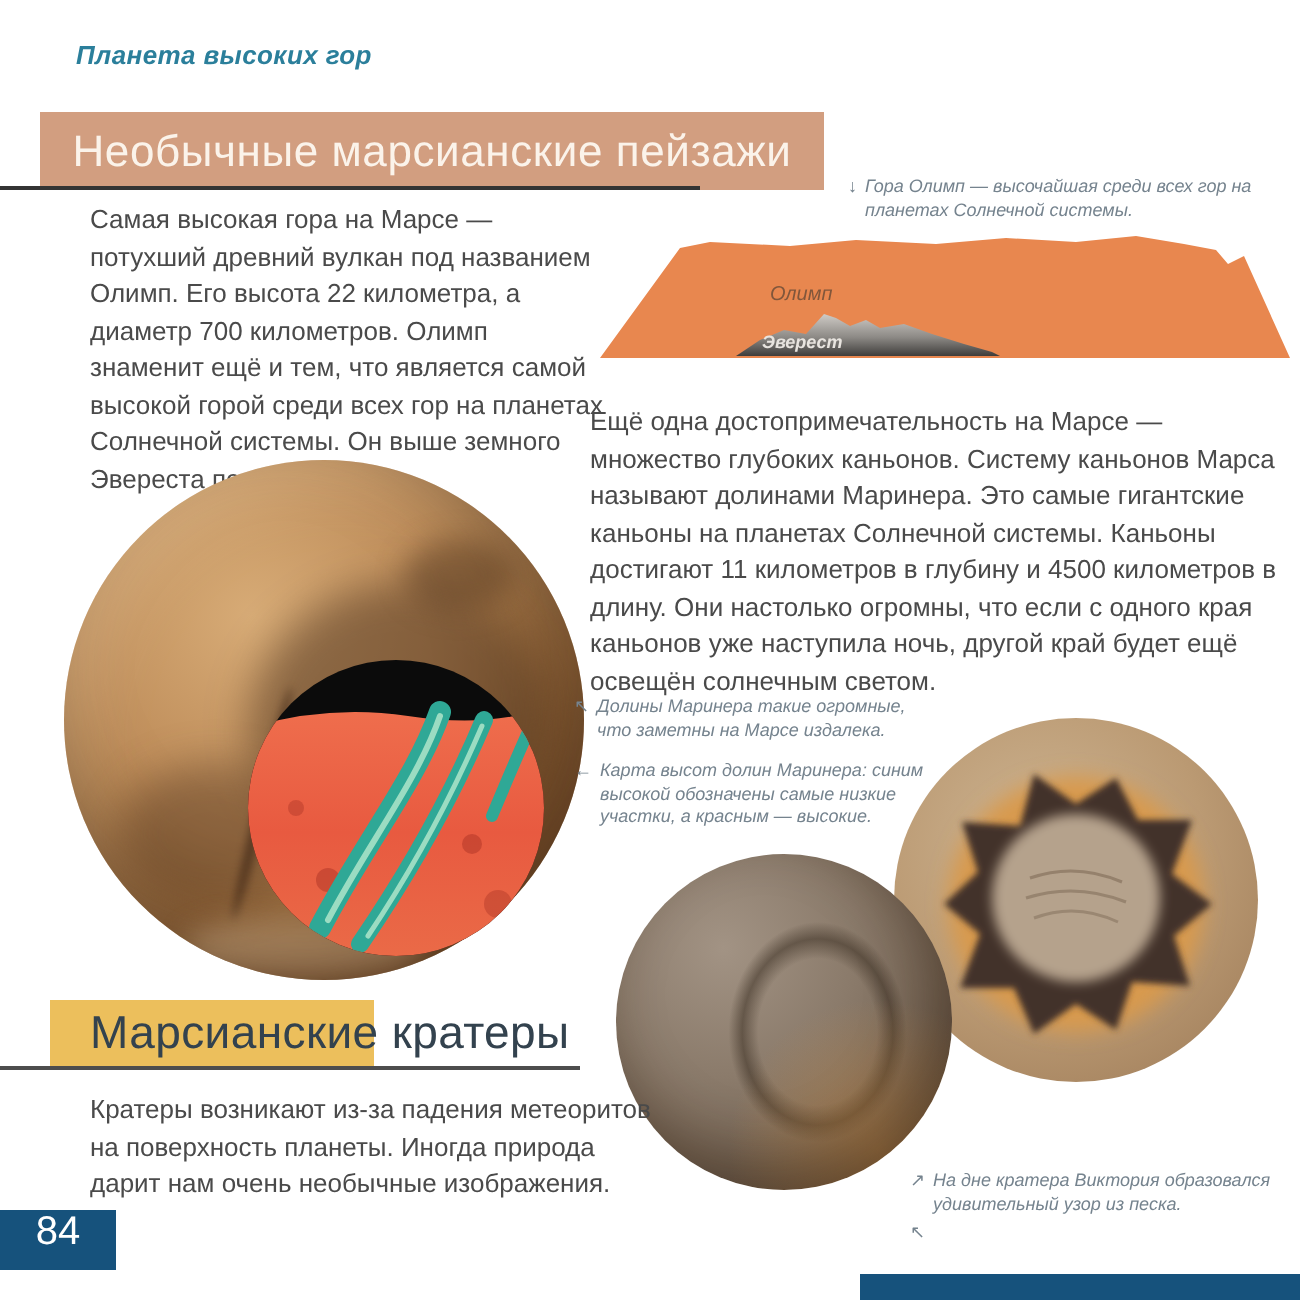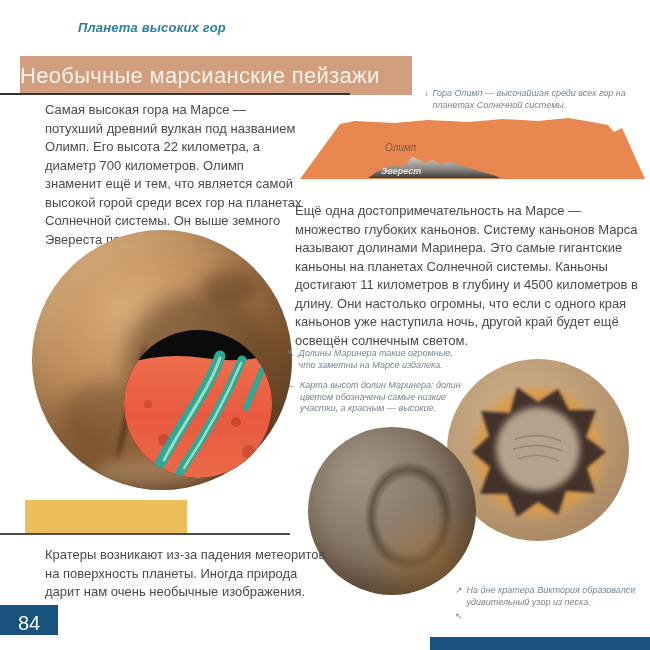--- a/index.html
+++ b/index.html
@@ -3,25 +3,25 @@
 <meta charset="utf-8">
 <style>
   html,body{margin:0;padding:0;background:#ffffff;}
   .page{
     position:relative;width:650px;height:650px;background:#ffffff;
     font-family:"Liberation Sans", sans-serif;overflow:hidden;
   }
   .abs{position:absolute;}
   .kicker{
     left:38px;top:20px;font-size:13px;font-style:italic;font-weight:600;
-    color:#2b7f9b;letter-spacing:.2px;margin-left:40px;
+    color:#2b7f9b;letter-spacing:.2px;
   }
   .banner{
     left:20px;top:56px;width:392px;height:39px;background:#d29e80;
-    display:flex;align-items:center;justify-content:flex-start;
+    display:flex;align-items:center;justify-content:center;
   }
   .banner-title{color:#fbf3ea;font-size:22px;font-weight:400;letter-spacing:.3px;}
   .rule1{left:0;top:93px;width:350px;height:2px;background:#343434;}
   .rule2{left:0;top:533px;width:290px;height:2px;background:#4d4d4d;}
   .body-text{font-size:13px;line-height:18.5px;color:#4a4a4a;}
   .para1{left:45px;top:101px;width:258px;}
   .para2{left:295px;top:202px;width:348px;}
   .para3{left:45px;top:546px;width:282px;}
   .caption{
     font-size:9px;line-height:11.5px;font-style:italic;color:#75838e;
@@ -56,21 +56,21 @@
     background:
       radial-gradient(circle at 78% 88%, rgba(206,144,72,.55) 0%, rgba(206,144,72,0) 38%),
       radial-gradient(ellipse 34% 42% at 60% 53%, rgba(0,0,0,0) 52%, rgba(52,40,28,.5) 66%, rgba(0,0,0,0) 78%),
       radial-gradient(circle at 32% 28%, #a29384 0%, #8a7a6a 40%, #6e5d4d 78%, #564636 100%);
     box-shadow:inset -10px -14px 30px rgba(40,22,8,.4);
   }
   .hl-block{left:25px;top:500px;width:162px;height:33px;background:#ecbf5c;}
   .heading2{left:45px;top:503px;font-size:23px;color:#33424e;letter-spacing:.2px;}
   .pagenum{
     left:0;top:605px;width:58px;height:30px;background:#16527c;color:#fff;
-    display:flex;align-items:flex-end;justify-content:center;font-size:20px;
+    display:flex;align-items:flex-start;justify-content:center;font-size:20px;
   }
   .bottombar{left:430px;top:637px;width:220px;height:13px;background:#16527c;}
 </style>
 </head>
 <body>
 
 <div class="page">
 
   <div class="abs kicker">Планета высоких гор</div>
 
@@ -131,21 +131,21 @@
       <path d="M117,33 C102,68 84,102 60,138" stroke="#9bdcc2" stroke-width="2.5" fill="none" stroke-linecap="round"></path>
     </svg>
   </div>
 
   <div class="abs caption cap-valles1">
     <span class="arr">↖</span>
     <span>Долины Маринера такие огромные, что заметны на Марсе издалека.</span>
   </div>
   <div class="abs caption cap-valles2">
     <span class="arr">←</span>
-    <span>Карта высот долин Маринера: долин цветом обозначены самые низкие участки, а красным — высокие.</span>
+    <span>Карта высот долин Маринера: синим высокой обозначены самые низкие участки, а красным — высокие.</span>
   </div>
 
   <svg class="abs victoria" viewBox="0 0 182 182" xmlns="http://www.w3.org/2000/svg">
     <defs>
       <radialGradient id="vbg" cx="0.4" cy="0.35" r="0.75">
         <stop offset="0" stop-color="#cdb492"></stop>
         <stop offset="0.6" stop-color="#bb9a73"></stop>
         <stop offset="1" stop-color="#a5835f"></stop>
       </radialGradient>
       <filter id="b6">
@@ -163,20 +163,21 @@
     <polygon fill="#42332a" filter="url(#b2)" points="159,93 140,109 148,134 119,132 111,156 91,143 70,158 60,135 33,135 43,108 25,93 42,77 34,52 63,54 70,28 91,43 111,30 122,51 149,51 139,78"></polygon>
     <circle cx="91" cy="90" r="42" fill="#b5a28c" filter="url(#b3)"></circle>
     <path d="M68,80 Q91,72 114,82" stroke="rgba(122,102,82,.55)" stroke-width="1.5" fill="none"></path>
     <path d="M66,90 Q91,82 116,92" stroke="rgba(122,102,82,.5)" stroke-width="1.5" fill="none"></path>
     <path d="M70,100 Q91,92 112,102" stroke="rgba(122,102,82,.45)" stroke-width="1.5" fill="none"></path>
   </svg>
 
   <div class="abs galle"></div>
 
   <div class="abs hl-block"></div>
+  <div class="abs heading2">Марсианские кратеры</div>
   <div class="abs rule2"></div>
 
   <div class="abs body-text para3">Кратеры возникают из-за падения метеоритов на поверхность планеты. Иногда природа дарит нам очень необычные изображения.</div>
 
   <div class="abs caption cap-victoria">
     <span class="arr">↗</span>
     <span>На дне кратера Виктория образовался удивительный узор из песка.</span>
   </div>
   <div class="abs caption cap-galle">
     <span class="arr">↖</span>

